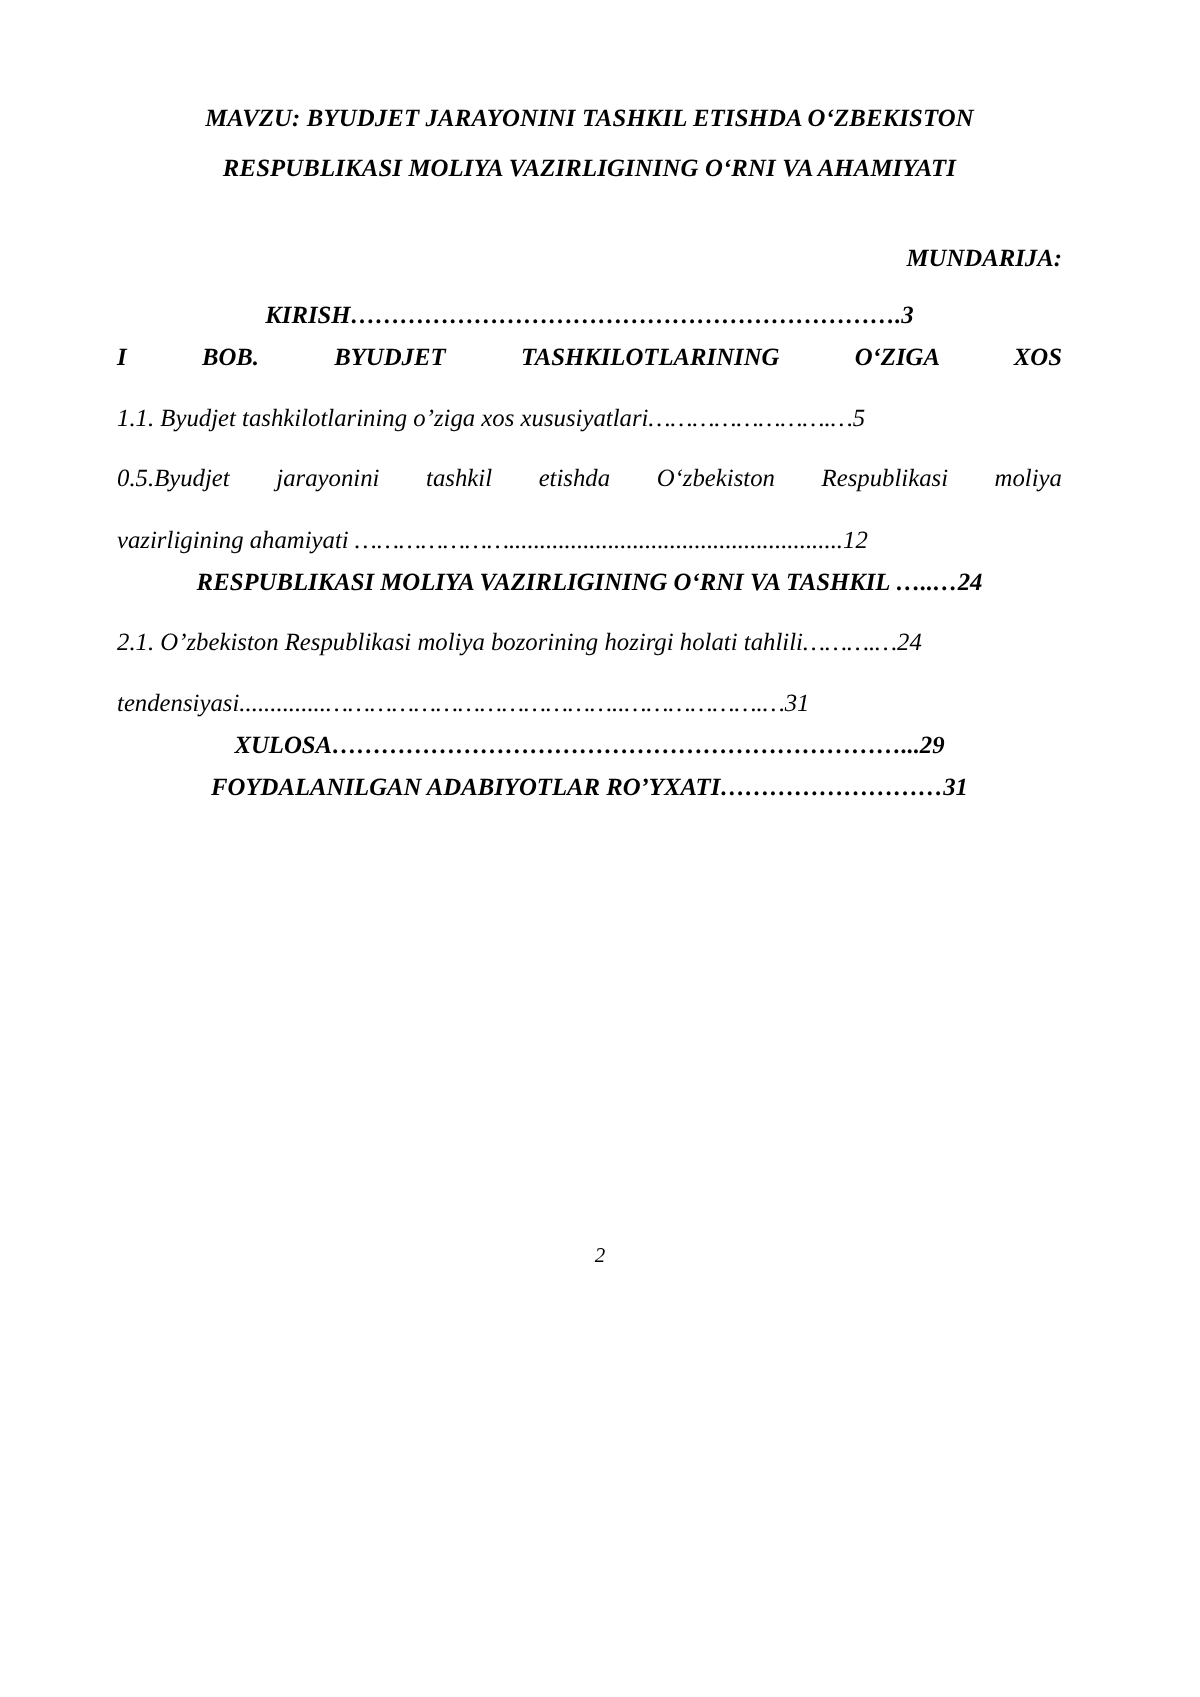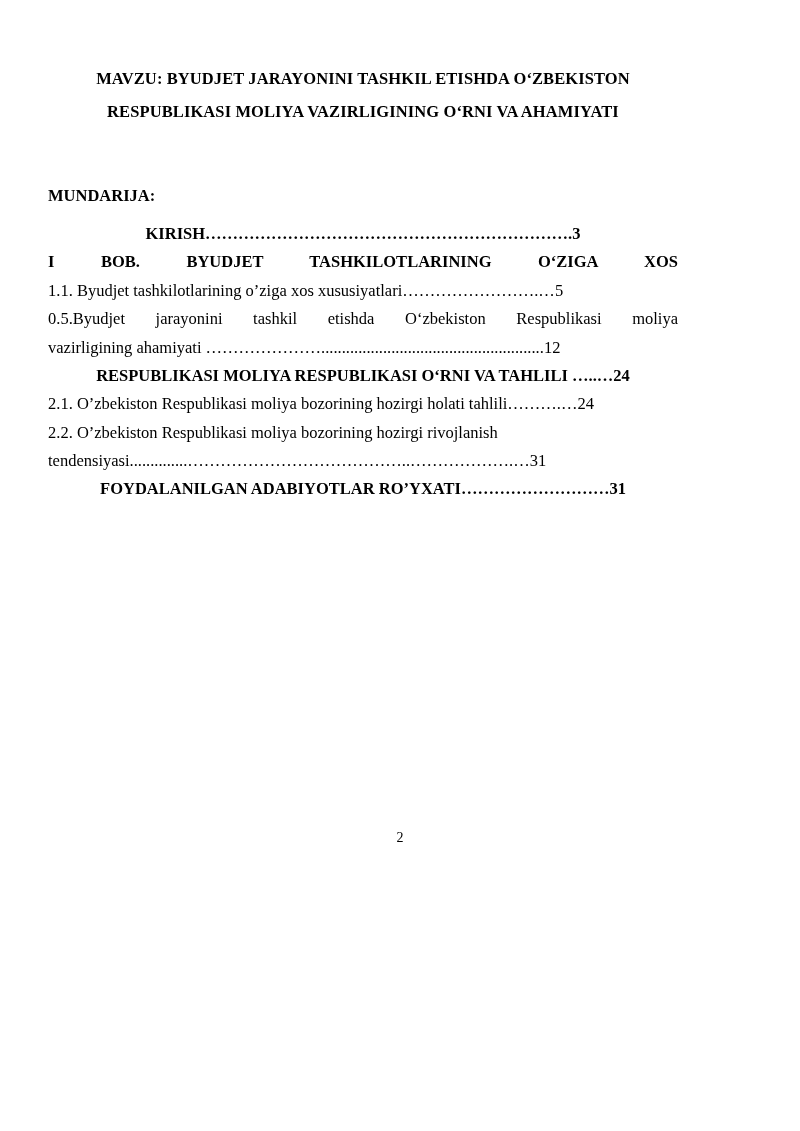--- a/index.html
+++ b/index.html
@@ -12,46 +12,46 @@
     height: 1131px;
     font-family: "Liberation Serif", "DejaVu Serif", serif;
     color: #000000;
     position: relative;
     overflow: hidden;
   }
   .page {
     width: 800px;
     height: 874px;
     box-sizing: border-box;
-    padding: 62px 62px 30px 48px;
+    padding: 62px 62px 30px 78px;
     position: relative;
+    font-style: italic;
   }
   .content {
     width: 630px;
   }
   .title-block {
     text-align: center;
     font-weight: bold;
     font-size: 16.5px;
     line-height: 2.0;
     letter-spacing: 0.1px;
   }
   .title-line {
     display: block;
     white-space: nowrap;
   }
   .spacer-md {
     height: 34px;
   }
   .mundarija {
-    text-align: left;
+    text-align: right;
     font-weight: bold;
     font-size: 16.5px;
     margin-bottom: 14px;
-    margin-top: 24px;
   }
   .toc-line {
     font-size: 16.5px;
     line-height: 1.72;
     margin: 0;
   }
   .bold {
     font-weight: bold;
     text-align: center;
   }
@@ -62,20 +62,21 @@
   .page-number {
     position: absolute;
     bottom: 28px;
     left: 0;
     width: 800px;
     text-align: center;
     font-size: 14px;
   }
   .regular {
     font-weight: normal;
+    margin-top: 12px;
   }
 </style>
 </head>
 <body>
 
 <div class="page">
   <div class="content">
 
     <div class="title-block">
       <span class="title-line">MAVZU: BYUDJET JARAYONINI TASHKIL ETISHDA O‘ZBEKISTON</span>
@@ -102,35 +103,35 @@
     <div class="toc-line regular justified">
       <span>0.5.Byudjet   jarayonini   tashkil   etishda   O‘zbekiston   Respublikasi   moliya</span>
     </div>
 
     <div class="toc-line regular">
       <span>vazirligining ahamiyati …………………......................................................</span><span>12</span>
     </div>
 
 
     <div class="toc-line bold">
-      <span>RESPUBLIKASI MOLIYA RESPUBLIKASI O‘RNI VA TAHLILI …..…</span><span>24</span>
+      <span>RESPUBLIKASI MOLIYA VAZIRLIGINING O‘RNI VA TASHKIL …..…</span><span>24</span>
     </div>
 
     <div class="toc-line regular">
       <span>2.1. O’zbekiston Respublikasi moliya bozorining hozirgi holati tahlili……….…</span><span>24</span>
     </div>
 
-    <div class="toc-line regular">
-      <span>2.2. O’zbekiston Respublikasi moliya bozorining hozirgi rivojlanish</span>
-    </div>
 
     <div class="toc-line regular">
       <span>tendensiyasi..............…………………………………..……………….…</span><span>31</span>
     </div>
 
+    <div class="toc-line bold">
+      <span>XULOSA……………………………………………………………...</span><span>29</span>
+    </div>
 
     <div class="toc-line bold">
       <span>FOYDALANILGAN ADABIYOTLAR RO’YXATI………………………</span><span>31</span>
     </div>
 
   </div>
 
   <div class="page-number">2</div>
 </div>
 

